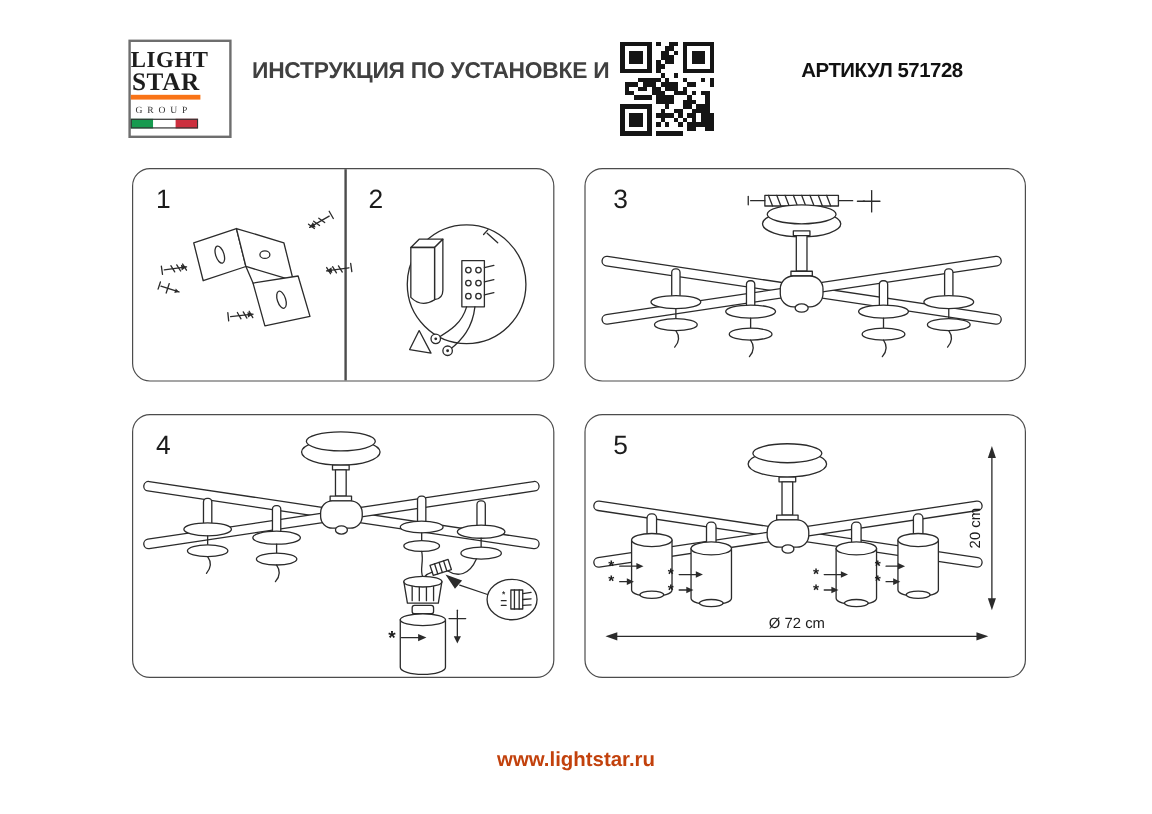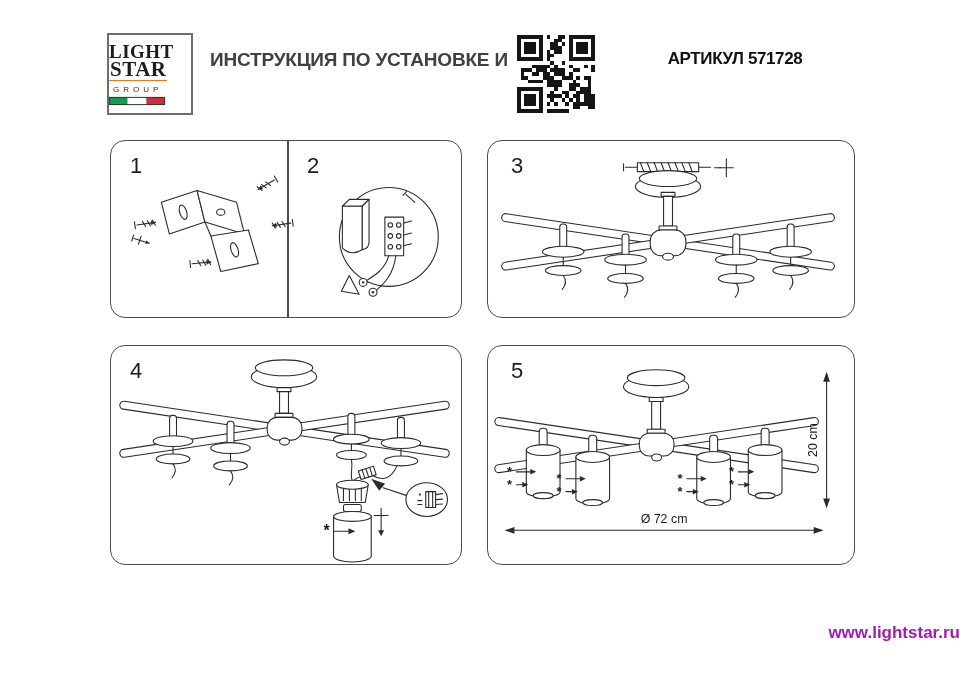--- a/index.html
+++ b/index.html
@@ -13,23 +13,23 @@
   
   .logo-box{
     position:absolute;left:107px;top:33px;width:86px;height:82px;
     border:2px solid #6e6e6e;box-sizing:border-box;background:#fff;
     display:flex;flex-direction:column;align-items:flex-start;justify-content:center;
   }
   .logo-w1,.logo-w2{
     font-family:"Liberation Serif", serif;font-weight:700;color:#1d1d1d;
     font-size:19px;line-height:17px;letter-spacing:.5px;
   }
-  .logo-w2{font-size:21px;line-height:19px;border-bottom:1px solid #f97316;padding:0 1px 1px;}
+  .logo-w2{font-size:21px;line-height:19px;border-bottom:4px solid #f97316;padding:0 1px 1px;}
   .logo-group{
-    font-family:Liberation Sans, sans-serif;font-size:8px;letter-spacing:4px;
+    font-family:Liberation Serif, serif;font-size:8px;letter-spacing:4px;
     color:#333;margin-top:4px;padding-left:4px;
   }
   .logo-flag{width:56px;height:8px;margin-top:3px;display:block;}
 
   .title{
     position:absolute;left:210px;top:46px;width:330px;
     font-size:19px;font-weight:700;line-height:28px;letter-spacing:-.2px;color:#404040;
   }
   .qr{position:absolute;left:517px;top:35px;width:78px;height:78px;}
   .series-block{position:absolute;left:640px;top:47px;width:190px;text-align:center;}
@@ -51,22 +51,22 @@
   .num-right-half{left:196px;}
   .num-p{left:23px;}
   .draw{position:absolute;inset:0;width:100%;height:100%;}
 
   
   .footer-note{
     position:absolute;left:0;right:0;top:581px;text-align:center;
     font-size:14px;color:#101010;letter-spacing:-.1px;
   }
   .website{
-    position:absolute;left:0;right:0;top:623px;text-align:right;
-    font-size:17px;font-weight:700;color:#a21caf;
+    position:absolute;left:0;right:0;top:623px;text-align:center;
+    font-size:17px;font-weight:700;color:#c2410c;
   }
 
   svg{overflow:visible;}
   svg text{font-family:"Liberation Sans", sans-serif;fill:#1c1c1c;}
 </style>
 </head>
 <body>
 
 <div class="page">
 

